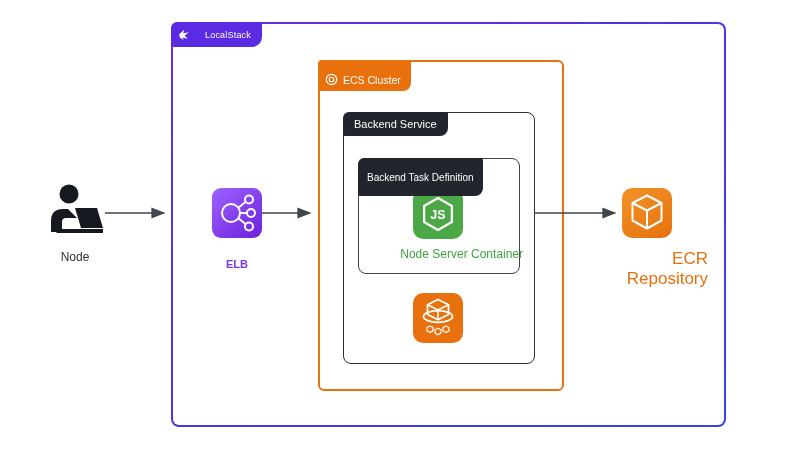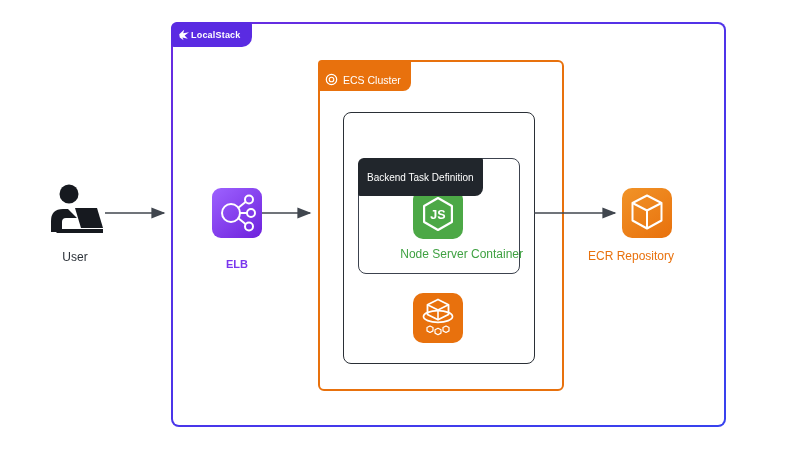--- a/index.html
+++ b/index.html
@@ -9,22 +9,22 @@
   }
   .abs { position:absolute; }
 
   
   .ls-box { left:171px; top:22px; width:555px; height:405px;
     background:linear-gradient(150deg,#6A2BE0 0%,#4A35EA 55%,#3742EE 100%);
     border-radius:8px; }
   .ls-inner { position:absolute; inset:2px; background:#ffffff; border-radius:6px; }
   .ls-tab { position:absolute; left:0; top:0; height:25px;
     background:#5A2BE2; border-radius:6px 3px 10px 3px;
-    display:flex; align-items:center; gap:1px; padding:0 11px 0 7px;
-    color:#ffffff; font-size:9px; font-weight:bold; letter-spacing:0.2px; z-index:6; }
+    display:flex; align-items:center; gap:15px; padding:0 11px 0 7px;
+    color:#ffffff; font-size:9px; font-weight:normal; letter-spacing:0.2px; z-index:6; }
 
   
   .ecs-box { left:318px; top:60px; width:242px; height:327px;
     border:2px solid #E8710D; border-radius:6px; background:transparent; }
   .ecs-tab { left:318px; top:60px; height:23px; background:#E8710D;
     border-radius:4px 2px 8px 2px; display:flex; align-items:center; gap:5px;
     padding:8px 10px 0 7px; color:#ffffff; font-size:10.5px; z-index:6; }
 
   
   .bs-box { left:343px; top:112px; width:190px; height:250px;
@@ -42,22 +42,22 @@
 
   .icon-card { width:50px; height:50px; border-radius:10px; display:flex;
     align-items:center; justify-content:center; z-index:5; }
   .node-card { left:413px; top:189px; background:#4CA846; }
   .ecsicon-card { left:413px; top:293px; background:#E8710D; }
   .ecr-card { left:622px; top:188px; background:linear-gradient(145deg,#F19327,#E8710D); }
   .elb-card { left:212px; top:188px; background:linear-gradient(140deg,#9D62FF,#6E21DC); border-radius:9px; }
 
   .node-label { left:353px; top:247px; width:170px; text-align:right;
     color:#3FA142; font-size:12px; z-index:6; }
-  .ecr-label { left:588px; top:249px; width:120px; text-align:left;
-    color:#E8710D; font-size:12px; }
+  .ecr-label { left:588px; top:249px; width:120px; text-align:right;
+    color:#E8710D; font-size:17px; }
   .elb-label { left:207px; top:258px; width:60px; text-align:center;
     color:#7A36EE; font-size:11px; font-weight:bold; }
   .user-label { left:38px; top:250px; width:74px; text-align:center;
     color:#2B3138; font-size:12px; }
 
   .arrows { left:0; top:0; z-index:3; pointer-events:none; }
   .user-svg { left:46px; top:184px; }
 </style>
 </head>
 <body>
@@ -74,21 +74,21 @@
     <path d="M262 213 H310" stroke="#40464E" stroke-width="1.6" fill="none" marker-end="url(#ah)"></path>
     <path d="M534 213 H615" stroke="#40464E" stroke-width="1.6" fill="none" marker-end="url(#ah)"></path>
   </svg>
 
   <svg class="abs user-svg" width="58" height="54" viewBox="0 0 58 54">
     <circle cx="23" cy="10" r="9.5" fill="#16191F"></circle>
     <path d="M5 48 V37 q0 -12 12 -12 h5 l9 9 h-11 q-4 0 -4 4 v10 z" fill="#16191F"></path>
     <polygon points="29,24 51,24 57,44 35,44" fill="#16191F"></polygon>
     <path d="M10 49 h47 v-4 H14 z" fill="#16191F"></path>
   </svg>
-  <div class="abs user-label">User</div>
+  <div class="abs user-label">Node</div>
 
   <div class="abs ls-box">
     <div class="ls-inner"></div>
     <div class="ls-tab">
       <svg width="12" height="12" viewBox="0 0 12 12">
         <path d="M1.2 5.2 L6.2 0.8 L5.2 4.2 L11 3.2 L6.6 6.6 L9.8 9.8 L4.4 8.6 L5.6 11.2 L1.8 8.6 Z" fill="#ffffff"></path>
       </svg>
       <span>LocalStack</span>
     </div>
   </div>
@@ -96,20 +96,23 @@
   <div class="abs ecs-box"></div>
   <div class="abs ecs-tab">
     <svg width="13" height="13" viewBox="0 0 13 13">
       <circle cx="6.5" cy="6.5" r="5.2" stroke="#ffffff" stroke-width="1.2" fill="none"></circle>
       <circle cx="6.5" cy="6.5" r="2.3" stroke="#ffffff" stroke-width="1.1" fill="none"></circle>
     </svg>
     <span>ECS Cluster</span>
   </div>
 
   <div class="abs bs-box"></div>
+  <div class="abs bs-tab">
+    <span>Backend Service</span>
+  </div>
 
   <div class="abs td-box"></div>
   <div class="abs td-tab">
     <span>Backend Task Definition</span>
   </div>
 
   <div class="abs icon-card node-card">
     <svg width="50" height="50" viewBox="0 0 50 50">
       <polygon points="25,9 38.9,17 38.9,33 25,41 11.1,33 11.1,17" stroke="#ffffff" stroke-width="2.2" fill="none" stroke-linejoin="round"></polygon>
       <text x="25" y="30" text-anchor="middle" font-family="Liberation Sans, sans-serif" font-size="12.5" font-weight="bold" fill="#ffffff">JS</text>

